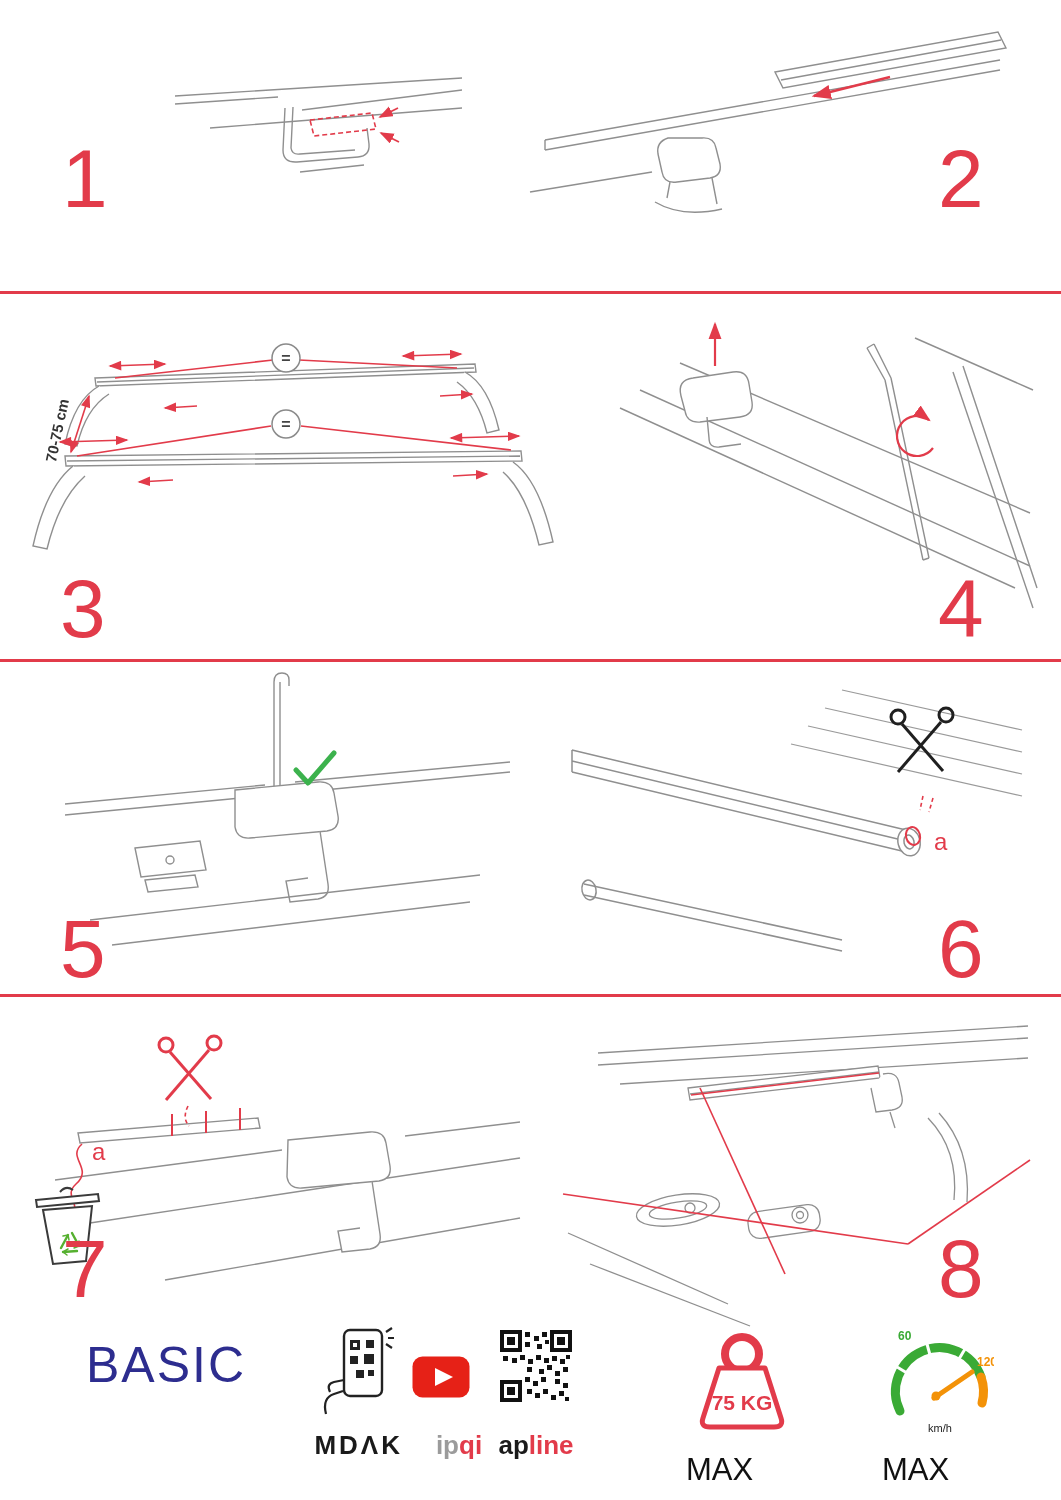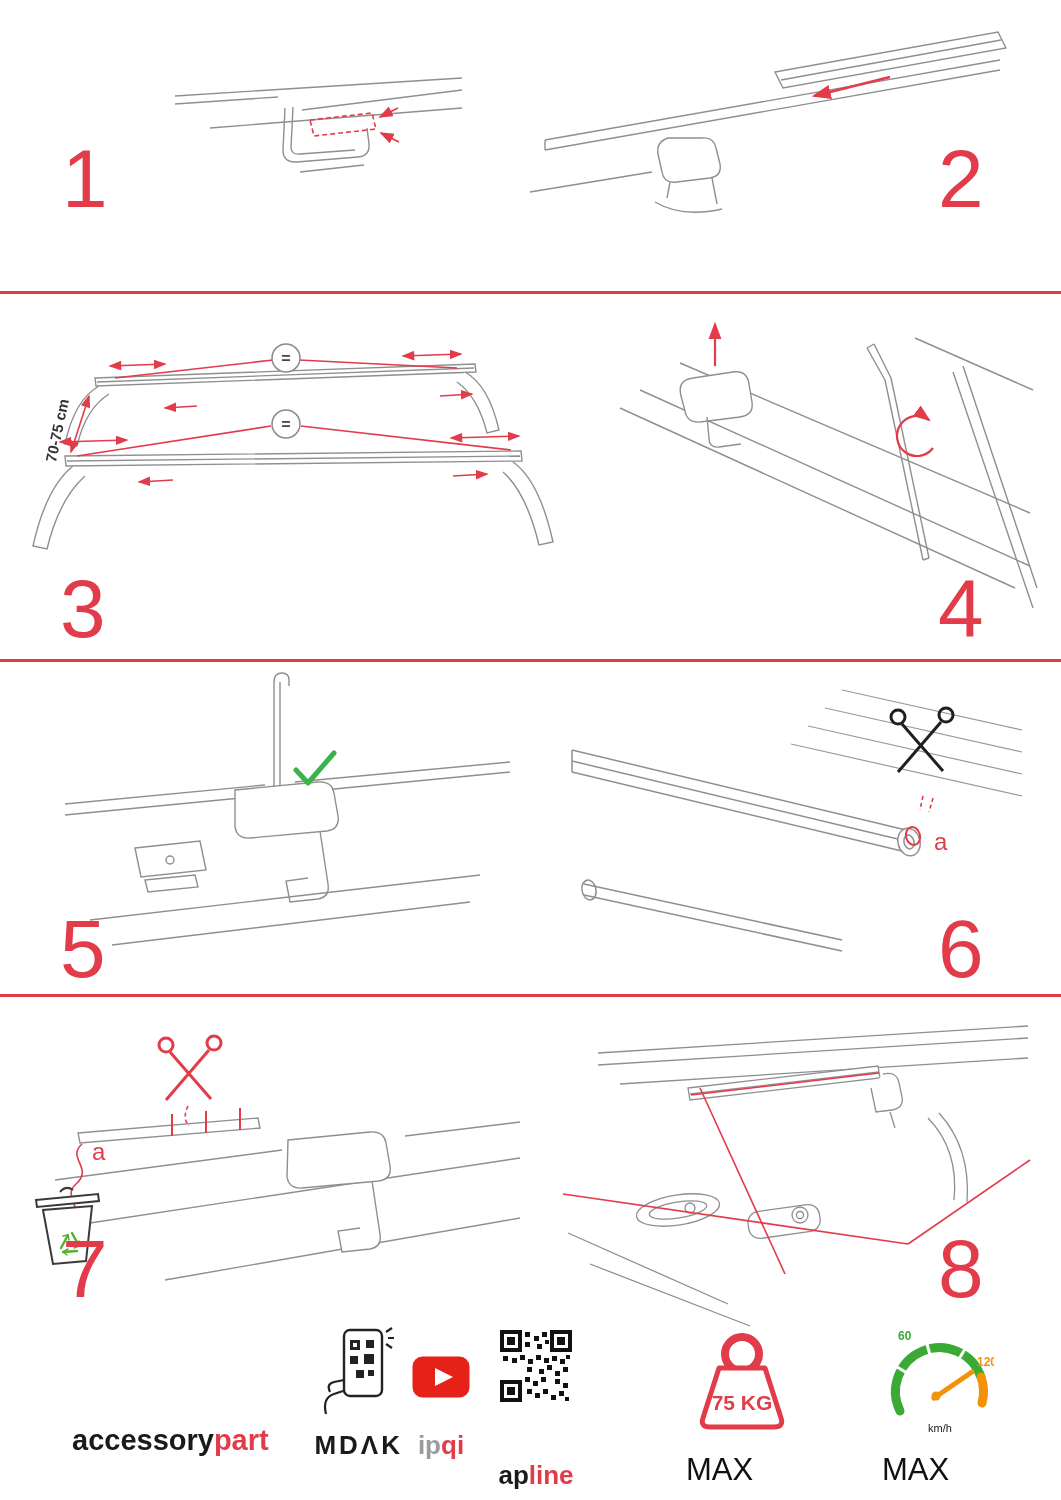--- a/index.html
+++ b/index.html
@@ -256,21 +256,21 @@
     </g>
     <g stroke="#e23b4a" stroke-width="1.6" fill="none">
       <line x1="153" y1="77" x2="341" y2="55"></line>
       <line x1="25" y1="176" x2="370" y2="226"></line>
       <line x1="370" y1="226" x2="492" y2="142"></line>
       <line x1="162" y1="70" x2="247" y2="256"></line>
     </g>
   </svg>
   <div class="step-num" style="left:938px;top:1228px">8</div>
 
-  <div class="brand-sub" style="left:72px;top:1424px"><span>accessory</span><span class="red">part</span></div>
+  <div class="brand" style="left:86px;top:1336px">BASIC</div>
 
   <svg class="abs" style="left:316px;top:1326px" width="78" height="92" viewBox="0 0 78 92">
     <rect x="28" y="4" width="38" height="66" rx="6" stroke="#222" stroke-width="2.4" fill="#fff"></rect>
     <g fill="#222">
       <rect x="34" y="14" width="10" height="10"></rect>
       <rect x="50" y="14" width="8" height="8"></rect>
       <rect x="34" y="30" width="8" height="8"></rect>
       <rect x="48" y="28" width="10" height="10"></rect>
       <rect x="40" y="44" width="8" height="8"></rect>
       <rect x="52" y="44" width="6" height="6"></rect>
@@ -281,21 +281,21 @@
       <path d="M14,66 Q10,58 18,56 L28,54"></path>
       <path d="M70,6 l6,-4 M72,12 l7,0 M70,18 l6,4"></path>
     </g>
   </svg>
   <div class="partner" style="left:303px;top:1430px;width:100px;text-align:right;letter-spacing:3px">MDΛK</div>
 
   <svg class="abs" style="left:412px;top:1356px" width="58" height="42" viewBox="0 0 58 42">
     <rect x="0.5" y="0.5" width="57" height="41" rx="10" fill="#e62117"></rect>
     <path d="M23,12 L41,21 L23,30 Z" fill="#fff"></path>
   </svg>
-  <div class="partner" style="left:410px;top:1430px;width:62px;text-align:center"><span class="gray">ip</span><span class="red">qi</span></div>
+  <div class="partner" style="left:428px;top:1430px;width:62px;text-align:center"><span class="gray">ip</span><span class="red">qi</span></div>
 
   <svg class="abs" style="left:498px;top:1328px" width="76" height="76" viewBox="0 0 76 76">
     <g fill="none" stroke="#111" stroke-width="4">
       <rect x="4" y="4" width="18" height="18"></rect>
       <rect x="54" y="4" width="18" height="18"></rect>
       <rect x="4" y="54" width="18" height="18"></rect>
     </g>
     <g fill="#111">
       <rect x="9" y="9" width="8" height="8"></rect>
       <rect x="59" y="9" width="8" height="8"></rect>
@@ -326,21 +326,21 @@
       <rect x="57" y="51" width="5" height="5"></rect>
         <rect x="65" y="55" width="5" height="5"></rect>
       <rect x="29" y="61" width="5" height="5"></rect>
         <rect x="37" y="65" width="5" height="5"></rect>
         <rect x="45" y="61" width="5" height="5"></rect>
       <rect x="53" y="67" width="5" height="5"></rect>
         <rect x="61" y="63" width="5" height="5"></rect>
         <rect x="67" y="69" width="4" height="4"></rect>
     </g>
   </svg>
-  <div class="partner" style="left:492px;top:1460px;width:88px;text-align:center"><span>ap</span><span class="red">line</span></div>
+  <div class="partner" style="left:492px;top:1430px;width:88px;text-align:center"><span>ap</span><span class="red">line</span></div>
 
   <svg class="abs" style="left:686px;top:1326px" width="112" height="120" viewBox="0 0 112 120">
     <circle cx="56" cy="28" r="17" fill="none" stroke="#e23b4a" stroke-width="8"></circle>
     <path d="M33,42 L79,42 L95,92 Q98,101 88,101 L24,101 Q14,101 17,92 Z" fill="#fff" stroke="#e23b4a" stroke-width="5" stroke-linejoin="round"></path>
     <text x="56" y="84" text-anchor="middle" font-size="21" font-weight="bold" fill="#e23b4a">75 KG</text>
   </svg>
   <div class="max-label" style="left:686px;top:1452px;width:112px">MAX</div>
 
   <svg class="abs" style="left:882px;top:1326px" width="112" height="112" viewBox="0 0 112 112">
     <path d="M18,85 A44,44 0 1 1 99,51" stroke="#3aaa35" stroke-width="9" fill="none" stroke-linecap="round"></path>

